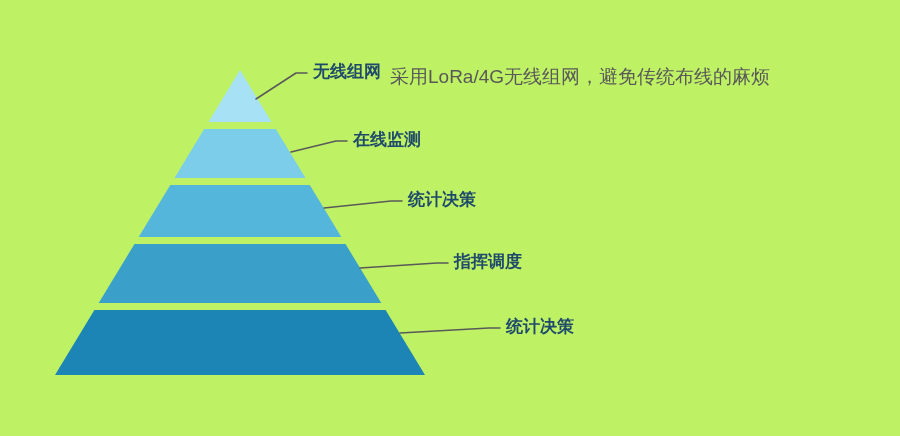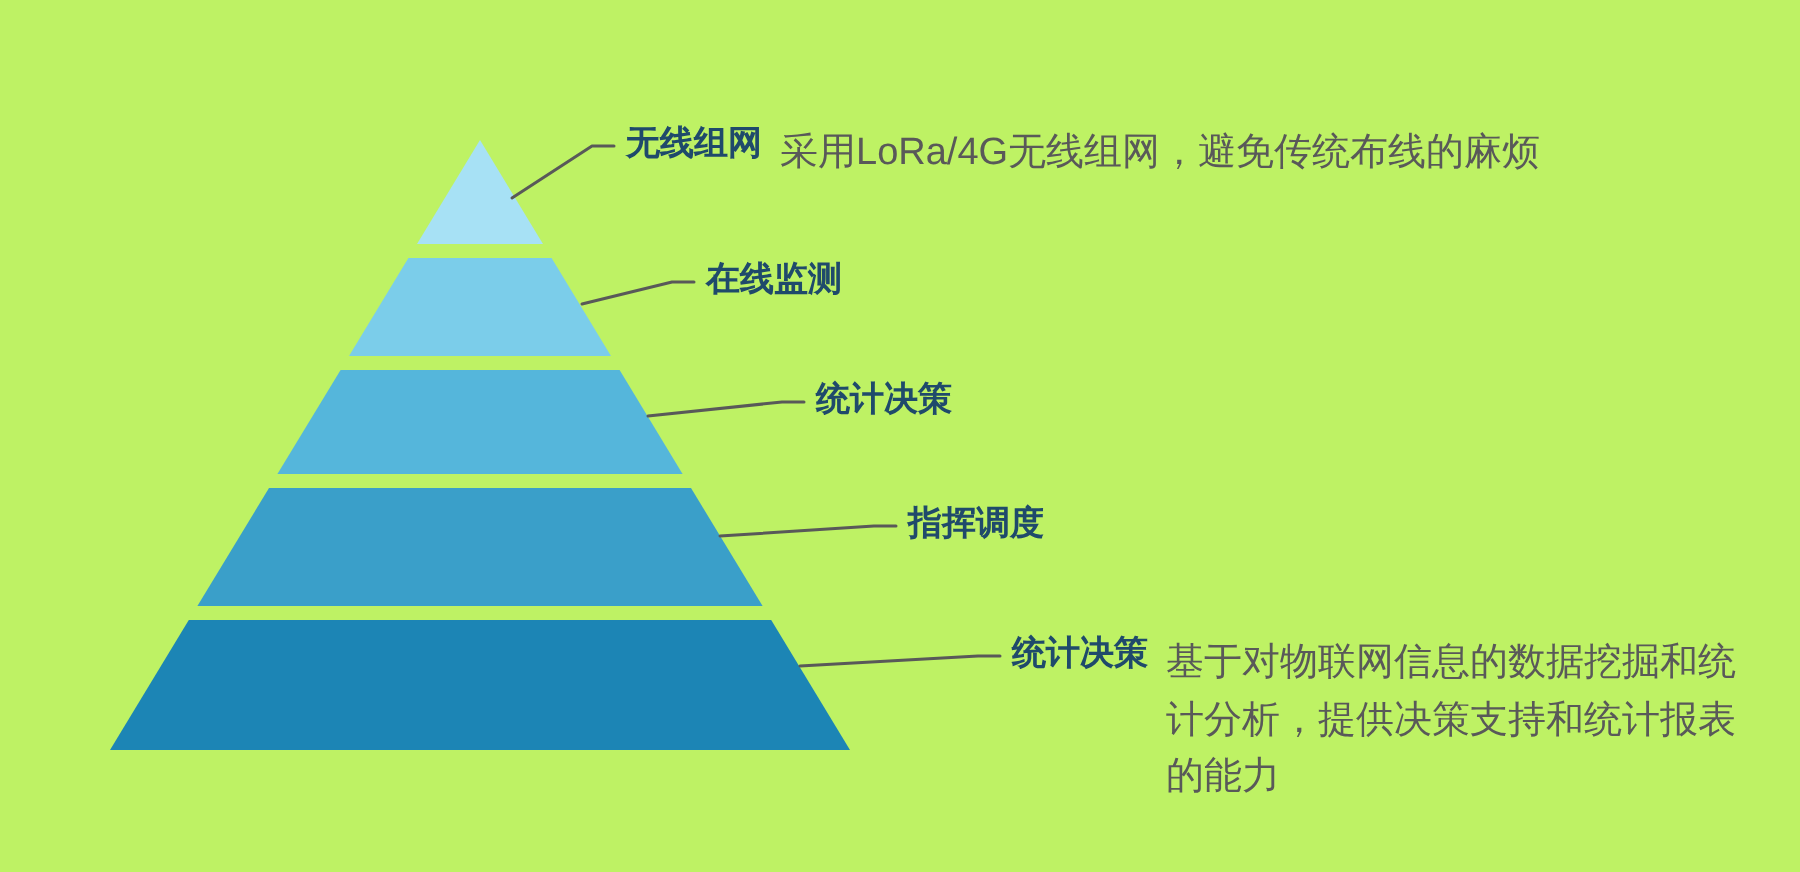--- a/index.html
+++ b/index.html
@@ -69,16 +69,15 @@
   <div class="layer-label" style="left:408px; top:189px;">
     <span class="title">统计决策</span>
   </div>
 
   <div class="layer-label" style="left:454px; top:251px;">
     <span class="title">指挥调度</span>
   </div>
 
   <div class="layer-label wrap" style="left:506px; top:316px;">
     <span class="title">统计决策</span>
-    <span class="desc">基于对物联网信息的数据挖掘和统计分析，提供决策支持和统计报表的能力</span>
   </div>
 
 </div>
 
 </body></html>

